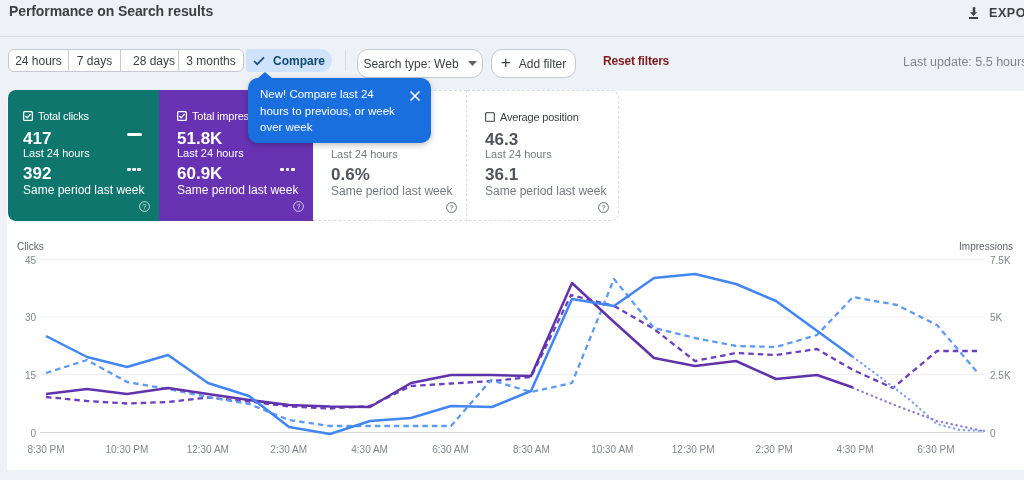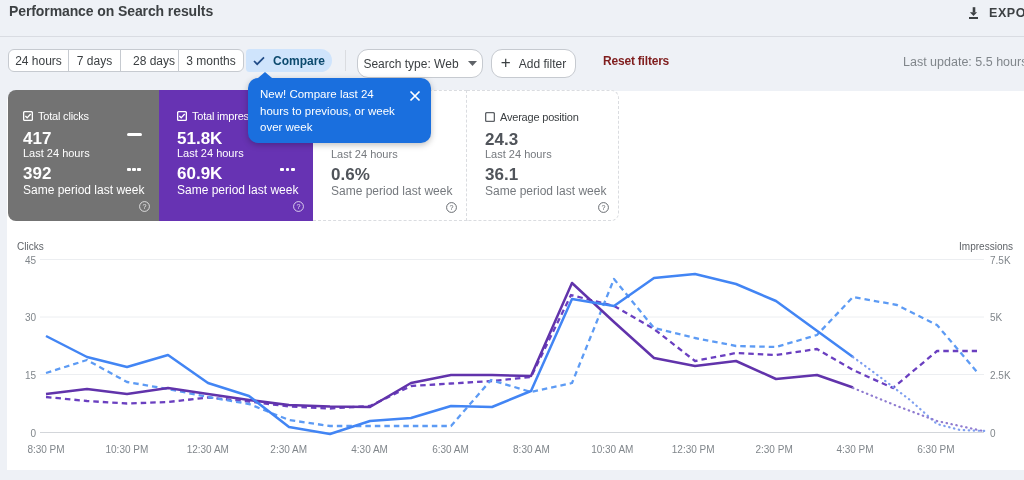--- a/index.html
+++ b/index.html
@@ -16,21 +16,21 @@
 .pill { top:49px; height:29px; background:#fff; border:1px solid #c6cad0; border-radius:11px; font-size:12px; color:#3c4043; display:flex; align-items:center; justify-content:center; white-space:nowrap; }
 #chip { left:246px; top:49px; width:86px; height:23px; background:#cfe4fc; border-radius:4px 12px 12px 4px; color:#0c4a6e; font-size:12px; font-weight:700; display:flex; align-items:center; justify-content:center; }
 #vsep { left:345px; top:50px; width:1px; height:21px; background:#dadce0; }
 #reset { left:591px; top:54px; font-size:12px; font-weight:700; color:#7f1d1d; letter-spacing:-0.2px;margin-left:12px; }
 #lastupd { left:903px; top:55px; font-size:12.5px; color:#80868b; white-space:nowrap; }
 
 #content { left:7px; top:91px; width:1017px; height:379px; background:#fff; border-radius:10px 0 0 0; }
 
 .card { top:90px; height:131px; }
 .wcard { top:90px; height:131px; background:#fff; border:1px dashed #dadce0; }
-#c1 { left:8px; width:151px; background:#737373; border-radius:8px 0 0 8px; }
+#c1 { left:8px; width:151px; background:#0f766e; border-radius:8px 0 0 8px; }
 #c2 { left:159px; width:154px; background:#6733b3; }
 #c3 { left:313px; width:154px; border-left:none; }
 #c4 { left:467px; width:152px; border-left:none; border-radius:0 8px 8px 0; }
 .card .cbrow, .wcard .cbrow { position:absolute; left:15px; top:20px; font-size:11px; letter-spacing:-0.2px; display:flex; align-items:center; }
 .card .cbrow { color:#fff; }
 .wcard .cbrow { color:#3c4043; }
 .cbrow svg { margin-right:5px; }
 .v1 { position:absolute; left:15px; top:41px; font-size:17px; font-weight:700; line-height:16px; }
 .l1 { position:absolute; left:15px; top:56.5px; font-size:11px; }
 .v2 { position:absolute; left:15px; top:76px; font-size:17px; font-weight:700; line-height:16px; }
@@ -128,21 +128,21 @@
       <svg width="11" height="11" viewBox="0 0 13 13">
         <circle cx="6.5" cy="6.5" r="5.8" fill="none" stroke="#5f6368" stroke-width="1.1"></circle>
         <text x="6.5" y="9.3" font-size="8.5" fill="#5f6368" text-anchor="middle" font-family="Liberation Sans">?</text>
       </svg>
     </div>
 </div>
 <div class="abs wcard" id="c4">
   <div class="cbrow"><svg width="10" height="10" viewBox="0 0 12 12">
         <rect x="0.75" y="0.75" width="10.5" height="10.5" rx="1.5" fill="none" stroke="#5f6368" stroke-width="1.6"></rect>
       </svg>Average position</div>
-  <div class="v1">24.3</div>
+  <div class="v1">46.3</div>
   <div class="l1">Last 24 hours</div>
   <div class="v2">36.1</div>
   <div class="l2">Same period last week</div>
   <div class="help">
       <svg width="11" height="11" viewBox="0 0 13 13">
         <circle cx="6.5" cy="6.5" r="5.8" fill="none" stroke="#5f6368" stroke-width="1.1"></circle>
         <text x="6.5" y="9.3" font-size="8.5" fill="#5f6368" text-anchor="middle" font-family="Liberation Sans">?</text>
       </svg>
     </div>
 </div>

